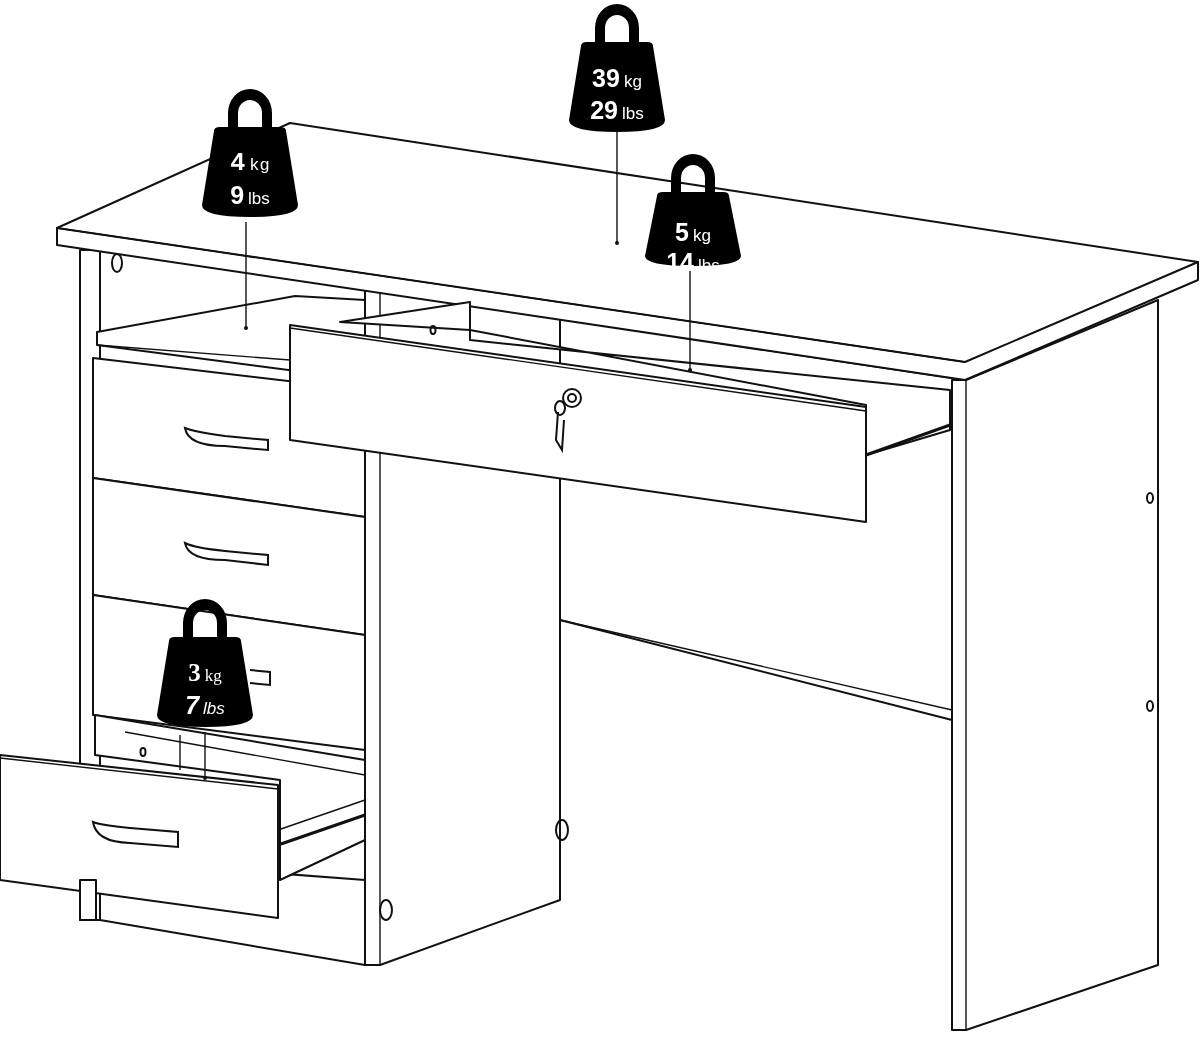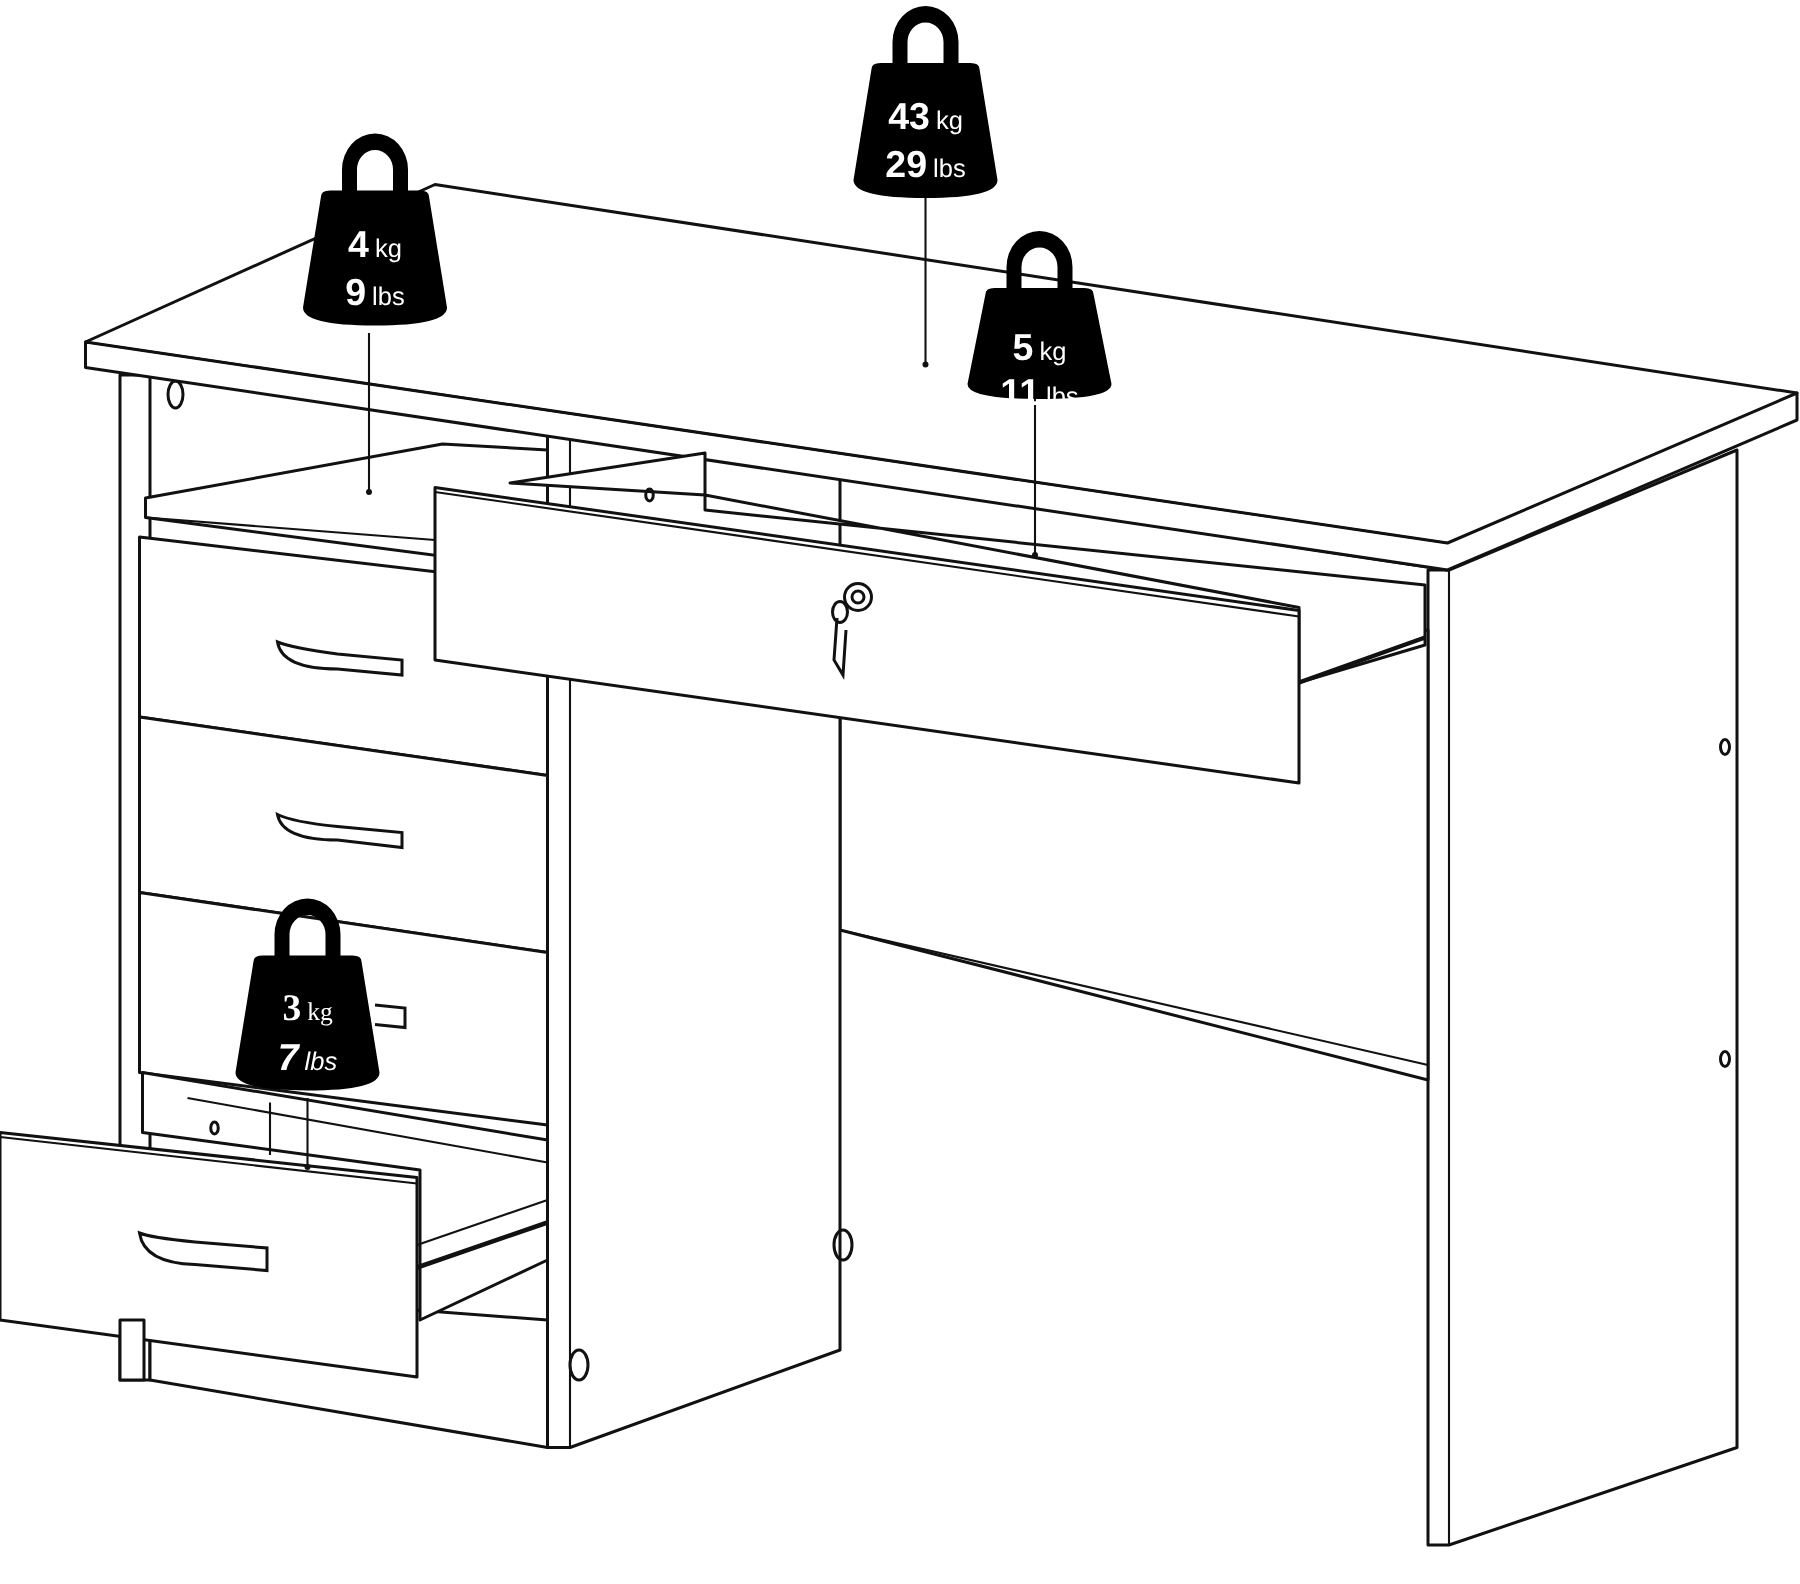--- a/index.html
+++ b/index.html
@@ -86,40 +86,40 @@
     <line class="ln-thin" x1="205" y1="732" x2="205" y2="778"></line>
     <circle cx="205" cy="778" r="2" fill="#111"></circle>
   </svg>
 
   
   <div class="weight" style="left:567px; top:0px;">
     <svg width="100" height="135" viewBox="0 0 100 135">
       <path d="M28,44 L28,28 A22,24 0 0 1 72,28 L72,44 L62,44 L62,28 A12,13 0 0 0 38,28 L38,44 Z" fill="#000"></path>
       <path d="M14,46 Q14,42 20,42 L80,42 Q86,42 86,46 L98,120 Q98,132 50,132 Q2,132 2,120 Z" fill="#000"></path>
     </svg>
-    <div class="wtext" style="top:64px;"><span class="num">43</span><span class="unit">kg</span></div>
+    <div class="wtext" style="top:64px;"><span class="num">39</span><span class="unit">kg</span></div>
     <div class="wtext" style="top:96px;"><span class="num">29</span><span class="unit">lbs</span></div>
   </div>
 
   <div class="weight" style="left:200px; top:85px;">
     <svg width="100" height="135" viewBox="0 0 100 135">
       <path d="M28,44 L28,28 A22,24 0 0 1 72,28 L72,44 L62,44 L62,28 A12,13 0 0 0 38,28 L38,44 Z" fill="#000"></path>
       <path d="M14,46 Q14,42 20,42 L80,42 Q86,42 86,46 L98,120 Q98,132 50,132 Q2,132 2,120 Z" fill="#000"></path>
     </svg>
-    <div class="wtext" style="top:64px;"><span class="num">4</span><span class="unit">kg</span></div>
+    <div class="wtext" style="top:64px;font-family:Liberation Mono, monospace;"><span class="num">4</span><span class="unit">kg</span></div>
     <div class="wtext" style="top:96px;"><span class="num">9</span><span class="unit">lbs</span></div>
   </div>
 
   <div class="weight" style="left:643px; top:150px;text-decoration:underline;">
     <svg width="100" height="135" viewBox="0 0 100 135">
       <path d="M28,44 L28,28 A22,24 0 0 1 72,28 L72,44 L62,44 L62,28 A12,13 0 0 0 38,28 L38,44 Z" fill="#000"></path>
       <path d="M14,46 Q14,42 20,42 L80,42 Q86,42 86,46 L98,106 Q98,116 50,116 Q2,116 2,106 Z" fill="#000"></path>
     </svg>
     <div class="wtext" style="top:68px;"><span class="num">5</span><span class="unit">kg</span></div>
-    <div class="wtext" style="top:98px;"><span class="num">11</span><span class="unit">lbs</span></div>
+    <div class="wtext" style="top:98px;"><span class="num">14</span><span class="unit">lbs</span></div>
   </div>
 
   <div class="weight" style="left:155px; top:595px;">
     <svg width="100" height="135" viewBox="0 0 100 135">
       <path d="M28,44 L28,28 A22,24 0 0 1 72,28 L72,44 L62,44 L62,28 A12,13 0 0 0 38,28 L38,44 Z" fill="#000"></path>
       <path d="M14,46 Q14,42 20,42 L80,42 Q86,42 86,46 L98,120 Q98,132 50,132 Q2,132 2,120 Z" fill="#000"></path>
     </svg>
     <div class="wtext" style="top:64px;font-family:Liberation Serif, serif;"><span class="num">3</span><span class="unit">kg</span></div>
     <div class="wtext" style="top:96px;font-style:italic;"><span class="num">7</span><span class="unit">lbs</span></div>
   </div>

